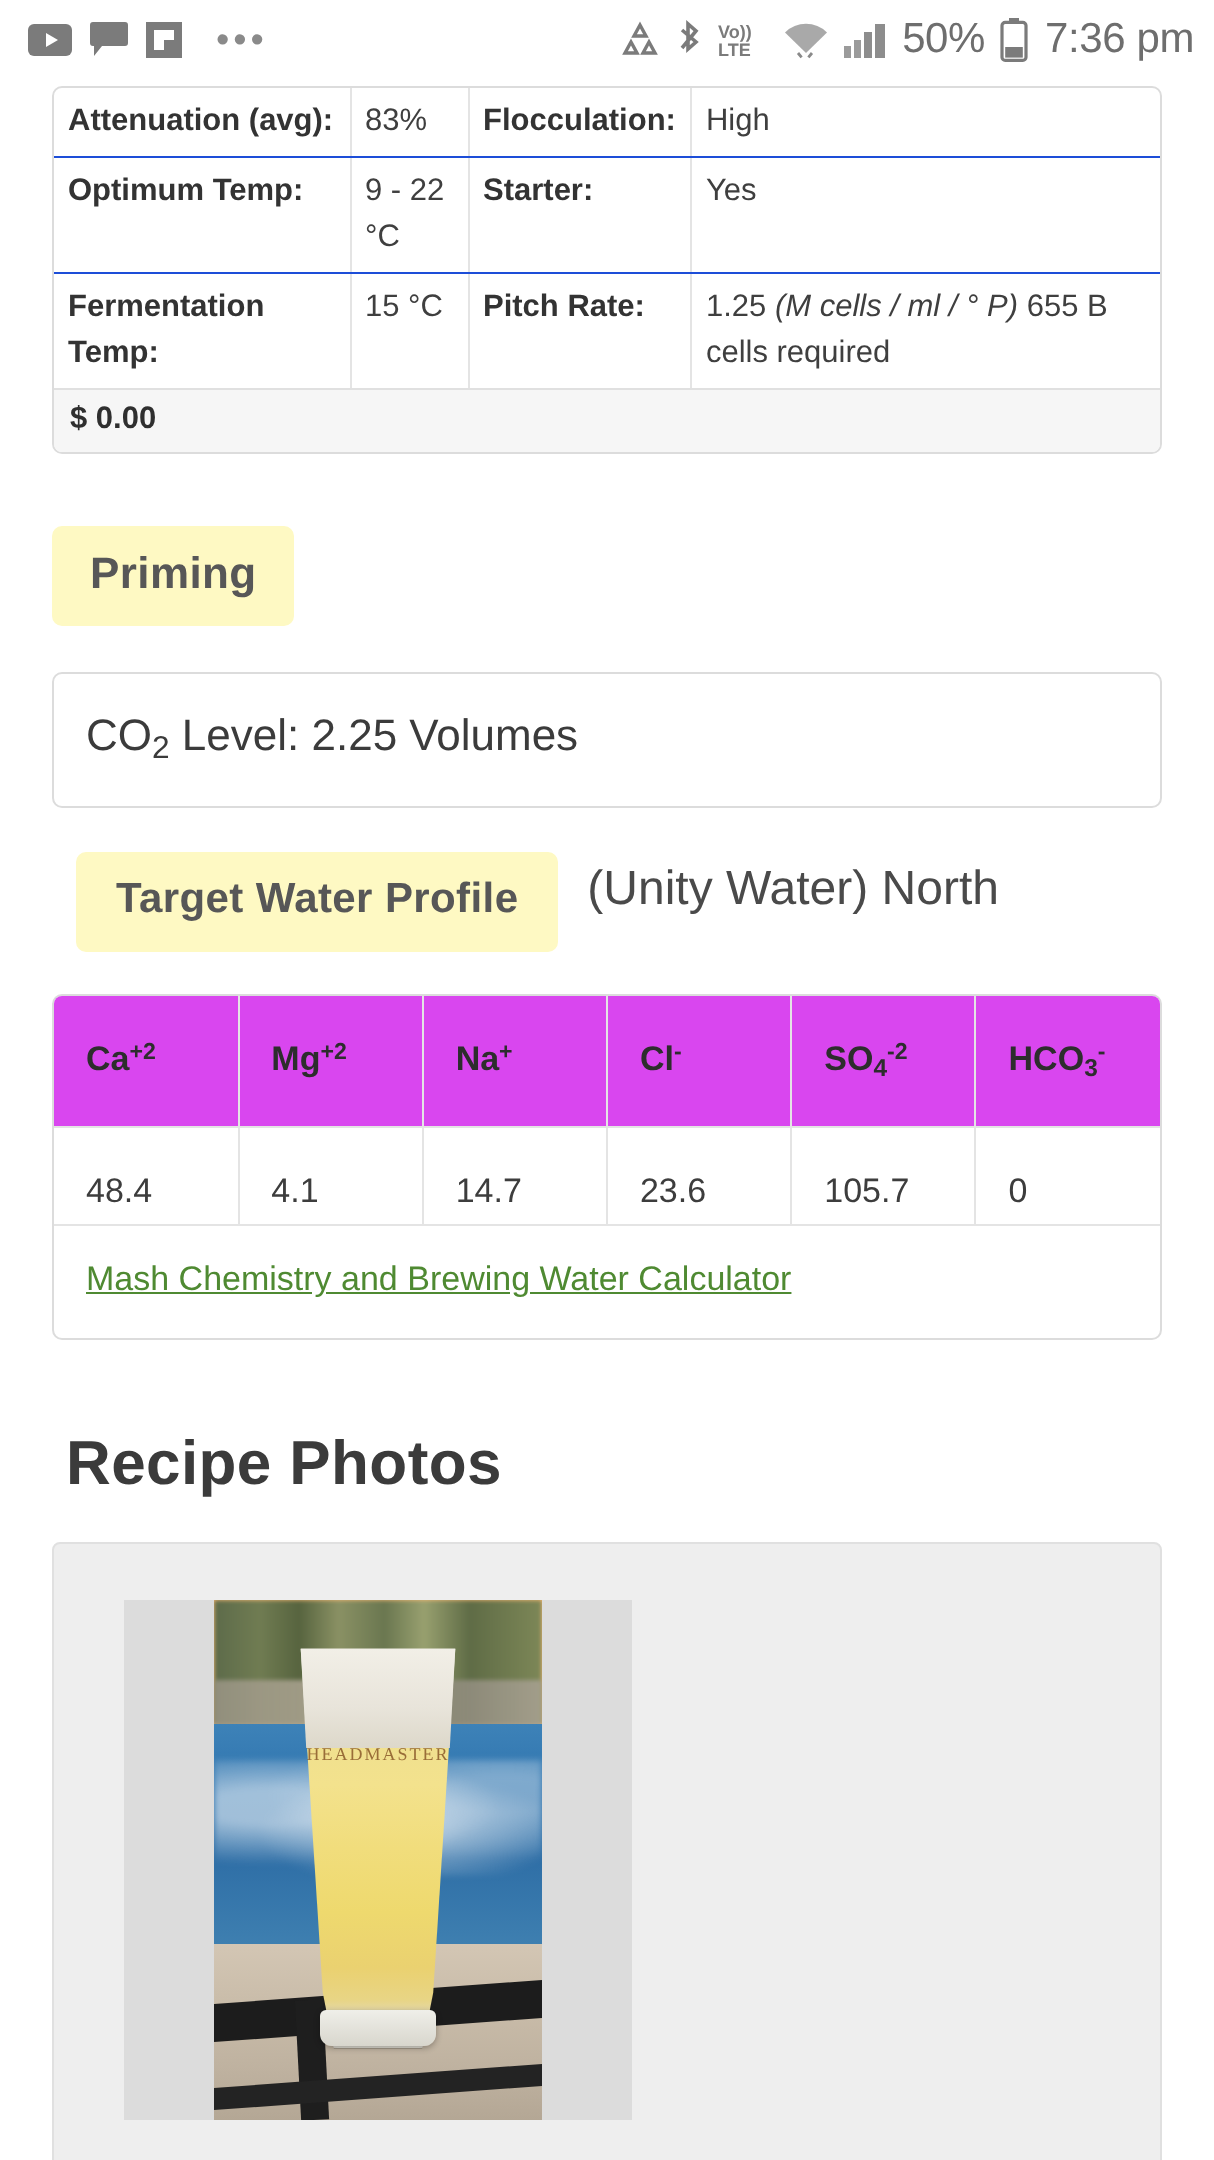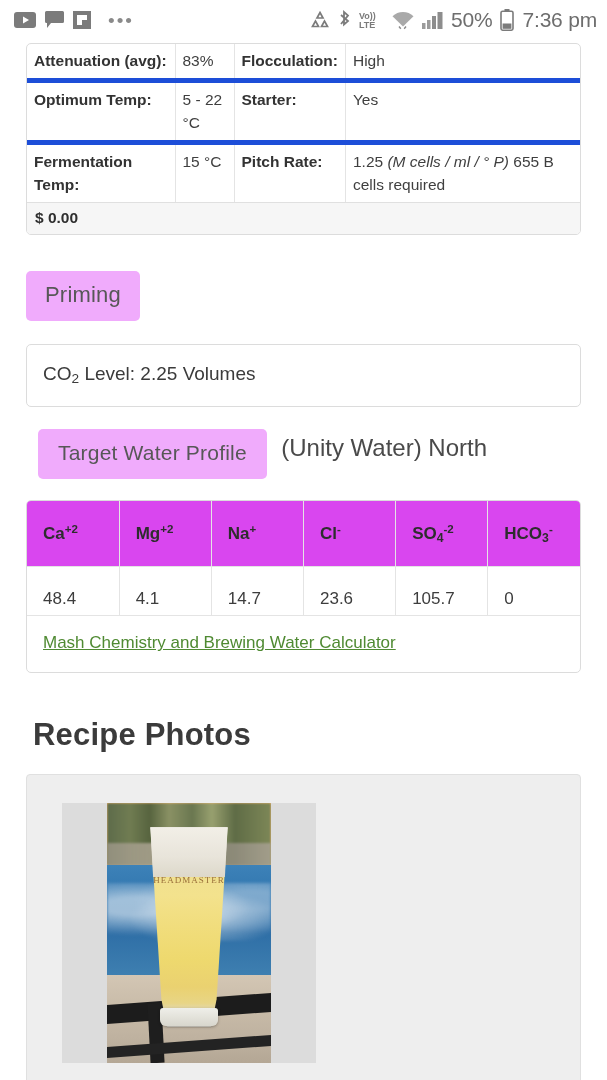--- a/index.html
+++ b/index.html
@@ -40,21 +40,21 @@
   }
   .yeast-card { margin-top: 3px; }
 
   table.yeast {
     width: 100%;
     border-collapse: collapse;
     font-size: 15.5px;
     color: #3a3a3a;
   }
   table.yeast td {
-    border-bottom: 5px solid #1d4ed8;
+    border-bottom: 1px solid #1d4ed8;
     border-right: 1px solid #e4e4e4;
     padding: 6px 7px;
     vertical-align: top;
     line-height: 1.45;
   }
   table.yeast tr:last-child td { border-bottom: none; }
   td.lbl { font-weight: bold; color: #333; white-space: normal; }
   td.val { color: #3f3f3f; }
   .c1 { width: 148px; }
   .c2 { width: 59px; }
@@ -75,41 +75,41 @@
     margin-left: auto;
     color: #6aa84f;
     font-size: 15.5px;
     text-decoration: none;
   }
 
   
   .pill-wrap { padding: 0 26px; }
   .pill {
     display: inline-block;
-    background: #f0abfc;
+    background: #fef9c3;
     color: #575757;
-    font-weight: normal;
+    font-weight: bold;
     border-radius: 5px;
     letter-spacing: 0.2px;
   }
   .pill-priming { font-size: 22px; padding: 11px 19px 13px; margin-top: 36px; }
   .pill-water  { font-size: 21px; padding: 12px 20px 14px; margin-top: 22px; margin-left: 12px; }
   .water-sub {
     display: inline-block;
     font-size: 24px;
     color: #4a4a4a;
     margin-left: 10px;
     vertical-align: 4px;
   }
 
   
   .priming-card { margin-top: 23px; }
   .priming-line {
     padding: 18px 16px 19px;
-    font-size: 19px;
+    font-size: 22px;
     color: #3b3b3b;
   }
   sub { font-size: 0.72em; vertical-align: -0.25em; }
   sup { font-size: 0.68em; vertical-align: 0.48em; }
 
   
   .water-card { margin-top: 21px; }
   table.water {
     width: 100%;
     border-collapse: collapse;
@@ -325,21 +325,21 @@
     <table class="yeast">
       <tbody>
           <tr>
         <td class="lbl c1">Attenuation (avg):</td>
         <td class="val c2">83%</td>
         <td class="lbl c3">Flocculation:</td>
         <td class="val c4">High</td>
       </tr>
       <tr>
         <td class="lbl c1">Optimum Temp:</td>
-        <td class="val c2">5 - 22 °C</td>
+        <td class="val c2">9 - 22 °C</td>
         <td class="lbl c3">Starter:</td>
         <td class="val c4">Yes</td>
       </tr>
       <tr>
         <td class="lbl c1">Fermentation Temp:</td>
         <td class="val c2">15 °C</td>
         <td class="lbl c3">Pitch Rate:</td>
         <td class="val c4"><span>1.25</span> <em>(M cells / ml / ° P)</em> <span>655 B cells required</span></td>
       </tr>
     </tbody>

